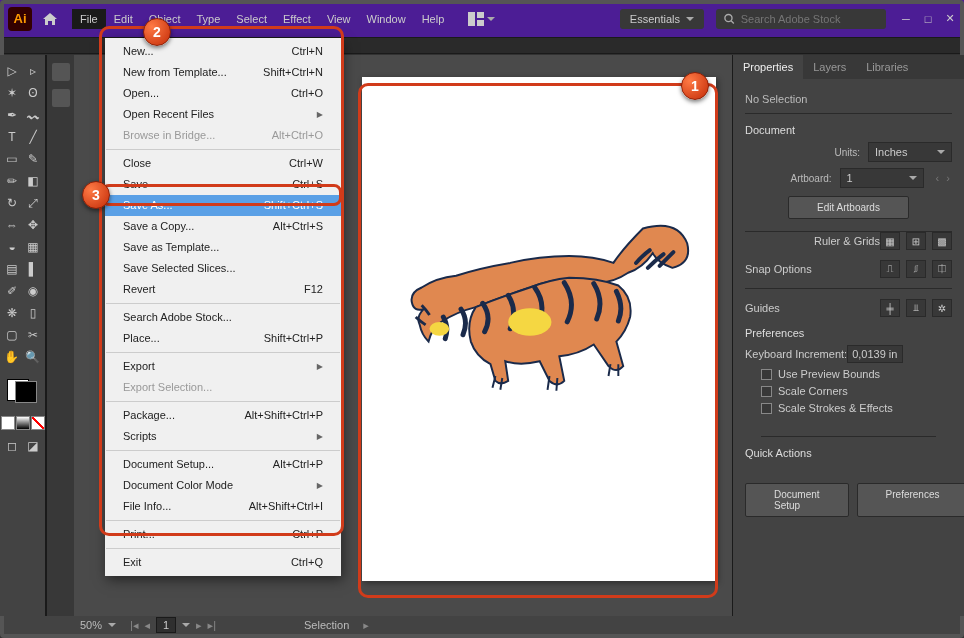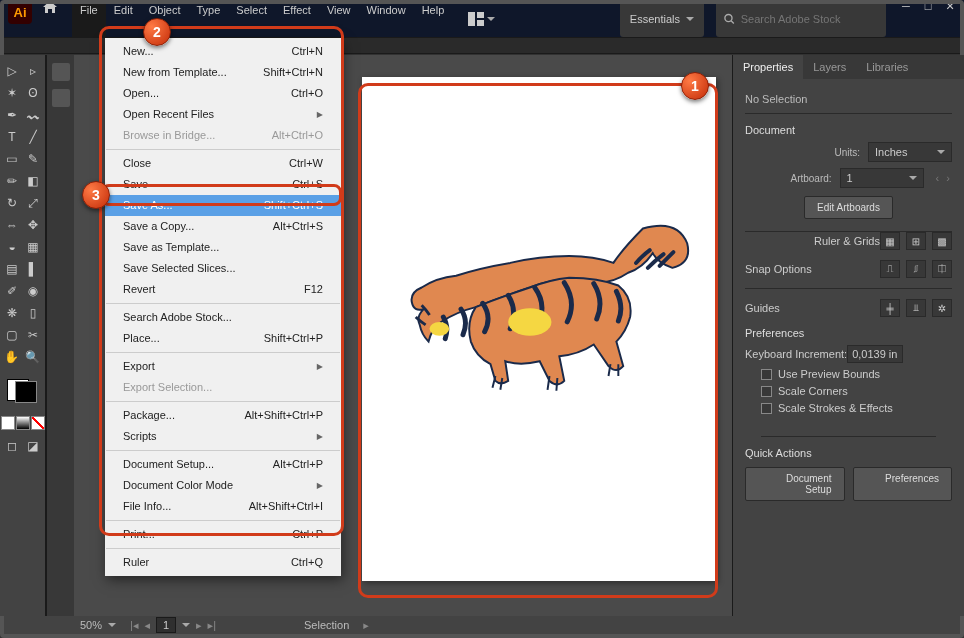--- a/index.html
+++ b/index.html
@@ -1,21 +1,21 @@
 <!DOCTYPE html>
 <html><head>
 <meta charset="utf-8">
 <style>
 * { margin: 0; padding: 0; box-sizing: border-box; font-family: -apple-system, "Segoe UI", Arial, sans-serif; font-size: 11px; }
 body { background: #323232; color: #ccc; width: 964px; height: 638px; overflow: hidden; position: relative; }
 
 .outer-border { position: absolute; inset: 0; border: 4px solid #555; border-radius: 4px; pointer-events: none; }
 
 
-.titlebar { height: 38px; background: #0f172a; display: flex; padding: 0 8px; border-bottom: 1px solid #1a1a1a; }
+.titlebar { height: 38px; background: #4c1d95; display: flex; align-items: center; padding: 0 8px; border-bottom: 1px solid #1a1a1a; }
 .logo { width: 24px; height: 24px; background: #330000; color: #ff9a00; display: flex; align-items: center; justify-content: center; font-weight: bold; border-radius: 4px; margin-right: 10px; font-size: 13px; }
 .home-icon { width: 16px; height: 14px; margin-right: 14px; }
 .menubar { display: flex; gap: 0; }
 .menuitem { padding: 4px 8px; color: #ccc; cursor: pointer; }
 .menuitem.active { background: #1a1a1a; }
 .icon-btn { padding: 4px 6px; display: flex; align-items: center; }
 .spacer { flex: 1; }
 .essentials { display: flex; align-items: center; gap: 6px; padding: 4px 10px; background: #383838; border-radius: 3px; margin-right: 12px; }
 .chev-down { width: 0; height: 0; border-left: 4px solid transparent; border-right: 4px solid transparent; border-top: 4px solid #aaa; }
 .search-box { display: flex; align-items: center; gap: 6px; background: #383838; border-radius: 3px; padding: 4px 8px; width: 170px; }
@@ -60,28 +60,28 @@
 .right-panel { width: 232px; background: #434343; display: flex; flex-direction: column; border-left: 1px solid #1a1a1a; }
 .panel-tabs { display: flex; background: #383838; }
 .ptab { padding: 6px 10px; color: #999; }
 .ptab.active { background: #434343; color: #eee; }
 .panel-body { padding: 10px 12px; flex: 1; overflow: auto; }
 .section-hdr { font-size: 11px; color: #ddd; margin: 10px 0 6px; }
 .no-sel { color: #bbb; padding: 4px 0 8px; border-bottom: 1px solid #2a2a2a; }
 .prop-row { display: flex; align-items: center; justify-content: flex-end; gap: 8px; margin: 6px 0; }
 .prop-row label { font-size: 10px; color: #bbb; }
 .sel { background: #383838; border: 1px solid #2a2a2a; color: #ccc; padding: 3px 6px; width: 84px; display: flex; justify-content: space-between; align-items: center; font-size: 10px; }
-.btn { background: #555; border: 1px solid #2a2a2a; color: #ddd; padding: 5px 12px; text-align: right; border-radius: 2px; font-size: 10px; }
+.btn { background: #555; border: 1px solid #2a2a2a; color: #ddd; padding: 5px 28px; text-align: left; border-radius: 2px; font-size: 10px; }
 .icon-set { display: flex; gap: 6px; }
 .pic { width: 20px; height: 18px; background: #383838; border: 1px solid #2a2a2a; display: flex; align-items: center; justify-content: center; font-size: 10px; }
 .chk-row { display: flex; align-items: center; gap: 6px; margin: 5px 16px; font-size: 10px; color: #ccc; }
 .chk { width: 11px; height: 11px; border: 1px solid #888; background: #383838; }
 .kb-inc { display: flex; align-items: center; font-size: 10px; }
 .kb-inc .inp { background: #383838; border: 1px solid #2a2a2a; padding: 2px 4px; color: #ccc; width: 56px; }
-.qa-row { display: flex; gap: 8px; margin-top: 8px; }
+.qa-row { display: flex; gap: 8px; margin-top: 24px; }
 .art-nav { color: #777; margin-left: 4px; font-size: 11px; letter-spacing: 2px; }
 
 
 .status { position: absolute; bottom: 4px; left: 4px; right: 4px; height: 18px; background: #434343; display: flex; align-items: center; padding: 0 76px 0 76px; color: #bbb; gap: 14px; }
 .status .navset { display: flex; align-items: center; gap: 6px; }
 .status .chev { color: #888; }
 .pageinp { background: #2f2f2f; border: 1px solid #1a1a1a; padding: 1px 6px; color: #ccc; }
 
 
 .annot { position: absolute; border: 3px solid #d13b1a; border-radius: 10px; pointer-events: none; z-index: 50; }
@@ -404,21 +404,21 @@
       <span>File Info...</span>
       <span>Alt+Shift+Ctrl+I</span>
     </div>
     <div class="sep"></div>
     <div class="mi">
       <span>Print...</span>
       <span>Ctrl+P</span>
     </div>
     <div class="sep"></div>
     <div class="mi">
-      <span>Ruler</span>
+      <span>Exit</span>
       <span>Ctrl+Q</span>
     </div>
   </div>
 
 <div class="status">
   <div class="navset">
     <span>50%</span>
     <span class="chev-down"></span>
   </div>
   <div class="navset">

